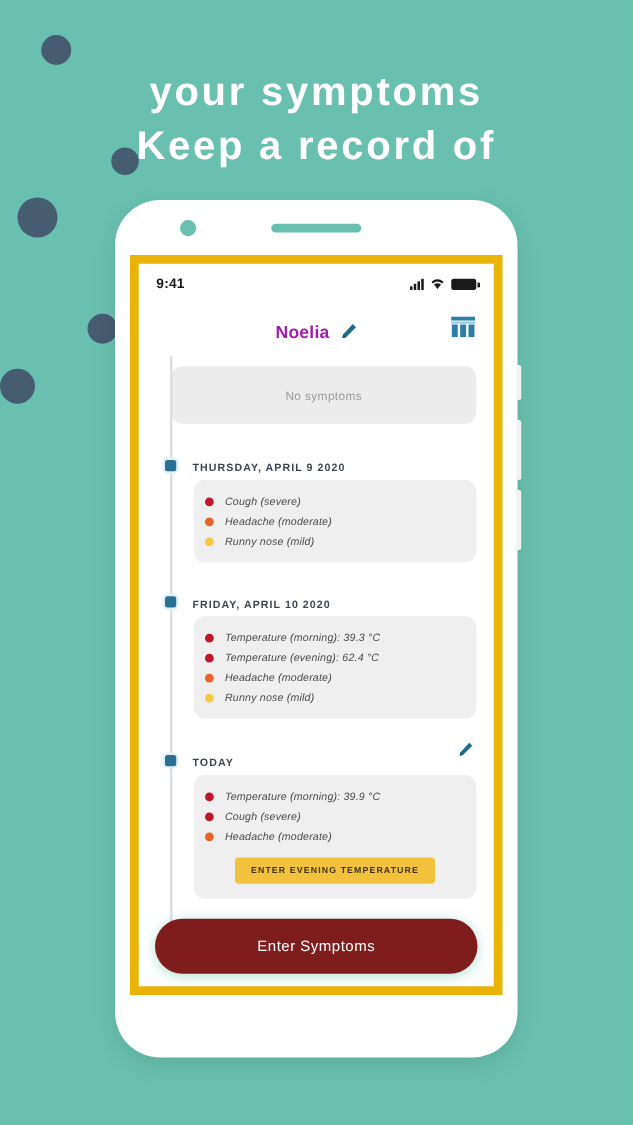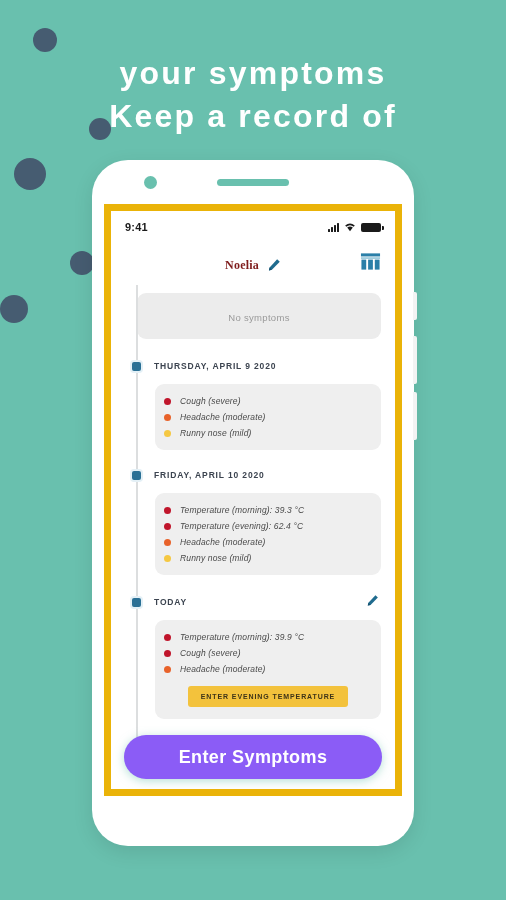--- a/index.html
+++ b/index.html
@@ -143,25 +143,24 @@
   
   .app-header {
     position: relative;
     height: 40px;
     display: flex;
     align-items: center;
     justify-content: center;
     margin-top: 8px;
   }
   .user-name {
-    font-size: 12px;
+    font-size: 14px;
     font-weight: bold;
-    color: #7f1d1d;
+    color: #a21caf;
     letter-spacing: 0.2px;
-    font-family: Liberation Serif, serif;
   }
   .pencil-header { margin-left: 8px; display: block; }
   .chart-icon-btn {
     position: absolute;
     right: 14px;
     top: 6px;
   }
 
   
   .screen-body {
@@ -178,21 +177,21 @@
     bottom: 0;
     width: 1.5px;
     background: #dcdedf;
   }
 
   .entry { position: relative; padding-left: 18px; }
 
   .day-head {
     position: relative;
     display: flex;
-    align-items: center;
+    align-items: flex-end;
     height: 26px;
     margin-left: 0;
   }
   .marker {
     position: absolute;
     left: 1px;
     width: 13px; height: 13px;
     border-radius: 4px;
     background: #2a7095;
     border: 2px solid #e4f0f6;
@@ -274,25 +273,25 @@
     left: 0; right: 0;
     bottom: 10px;
     display: flex;
     justify-content: center;
   }
   .cta-btn {
     width: 258px;
     height: 44px;
     border: none;
     border-radius: 24px;
-    background: #8b5cf6;
+    background: #7f1d1d;
     color: #ffffff;
     font-family: "Liberation Sans", sans-serif;
-    font-size: 18px;
-    font-weight: bold;
+    font-size: 12px;
+    font-weight: normal;
     letter-spacing: 0.4px;
     cursor: pointer;
     box-shadow: 0 2px 10px rgba(108,194,176,0.5);
   }
 </style>
 </head>
 <body>
 
 <div class="bg-dots">
   <span class="dot d1"></span>

